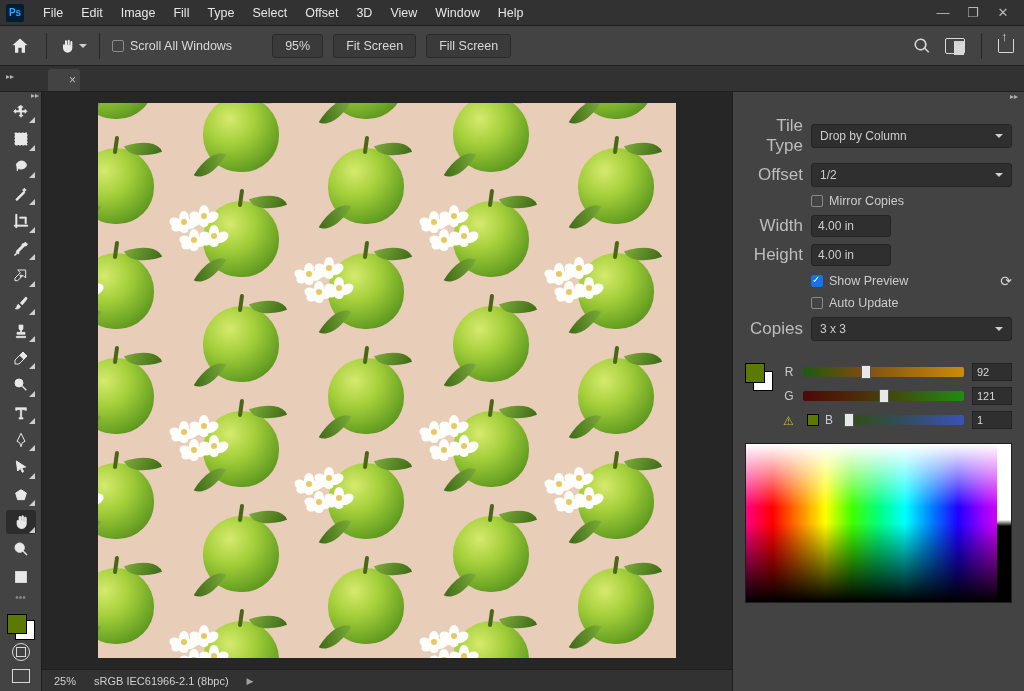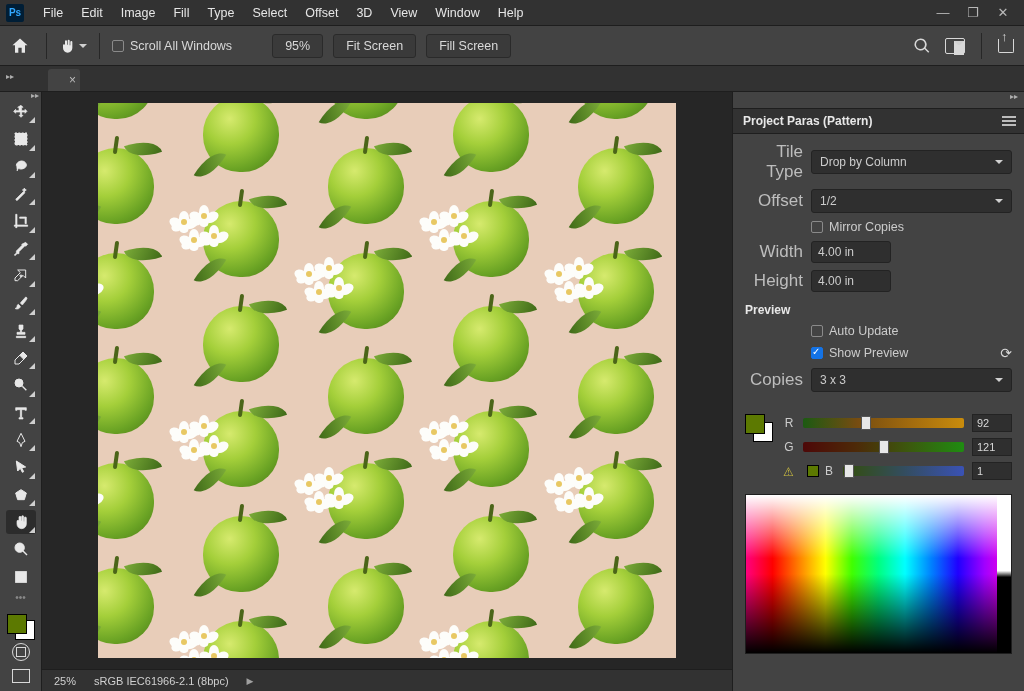--- a/index.html
+++ b/index.html
@@ -757,24 +757,20 @@
     <div class="statusbar">
       <span>25%</span>
       <span>sRGB IEC61966-2.1 (8bpc)</span>
       <span class="chev">▶</span>
     </div>
   </div>
 
   <div class="rightdock">
     <div class="dockexp-r">▸▸</div>
 
-    <div class="panelhdr">
-      <span>Project Paras (Pattern)</span>
-      <div class="panelmenu"></div>
-    </div>
     <div class="panelbody">
       <div class="formrow">
         <span class="lbl">Tile Type</span>
         <div class="dd">
             <span>Drop by Column</span>
           </div>
       </div>
       <div class="formrow">
         <span class="lbl">Offset</span>
         <div class="dd">
@@ -791,34 +787,33 @@
         <span class="lbl">Width</span>
         <div class="txtfield">
             <span>4.00 in</span>
           </div>
       </div>
       <div class="formrow">
         <span class="lbl">Height</span>
         <div class="txtfield">
             <span>4.00 in</span>
           </div>
-      </div>
-      <div class="sectiontitle">Preview</div>
-      <div class="formrow" style="padding-left:66px;">
-        <label class="optlabel">
-          <span class="checkbox"></span>
-          <span>Auto Update</span>
-        </label>
       </div>
       <div class="formrow" style="padding-left:66px;">
         <label class="optlabel">
           <span class="checkbox checked"></span>
           <span>Show Preview</span>
         </label>
         <span class="refreshicn">⟳</span>
+      </div>
+      <div class="formrow" style="padding-left:66px;">
+        <label class="optlabel">
+          <span class="checkbox"></span>
+          <span>Auto Update</span>
+        </label>
       </div>
       <div class="formrow">
         <span class="lbl">Copies</span>
         <div class="dd">
             <span>3 x 3</span>
           </div>
       </div>
     </div>
 
     <div class="colorpanel">

